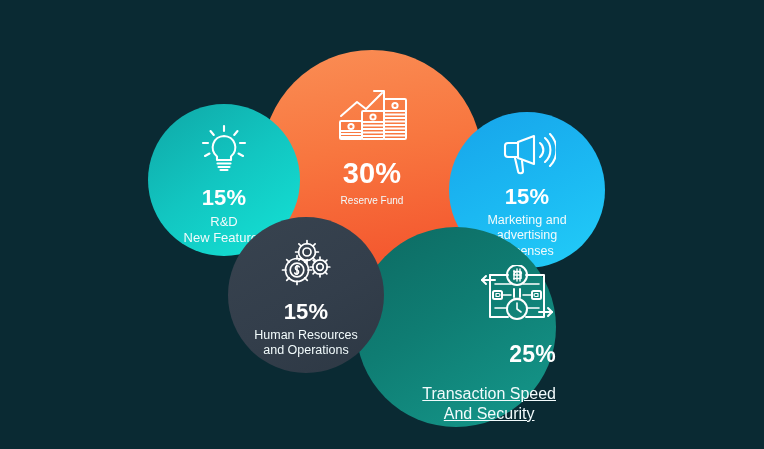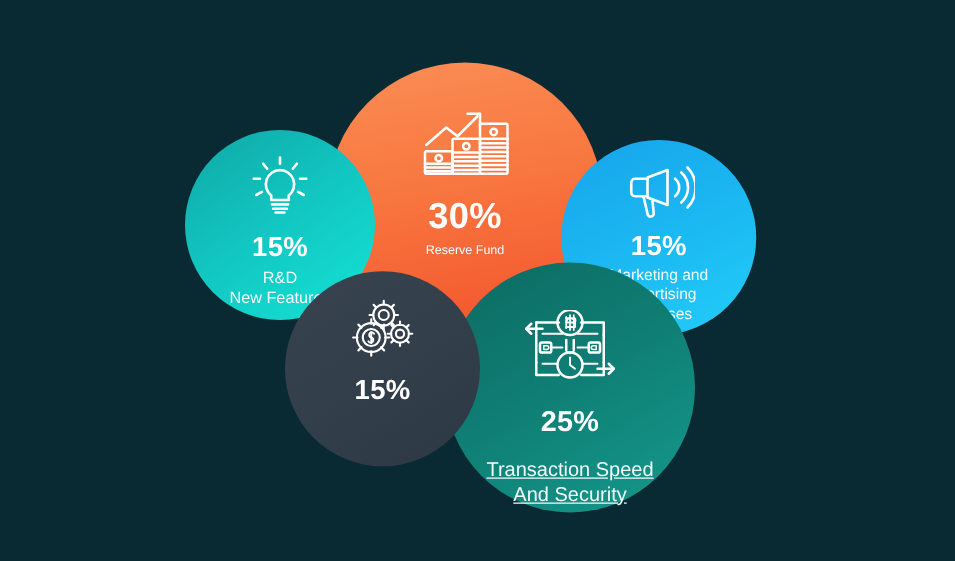--- a/index.html
+++ b/index.html
@@ -68,25 +68,26 @@
     width: 156px; height: 156px;
     background: linear-gradient(155deg, #17a4ea 0%, #1bb8f2 50%, #22cdf8 100%);
     z-index: 2;
     padding-top: 19px;
   }
   #b-marketing .pct { font-size: 22px; margin-top: 7px; }
   #b-marketing .label { font-size: 12.5px; margin-top: 3px; }
 
   
   #b-transaction {
-    left: 356px; top: 210px;
+    left: 356px; top: 227px;
     width: 200px; height: 200px;
     background: linear-gradient(150deg, #0d6a62 0%, #0f7d73 45%, #15998c 100%);
     z-index: 3;
     padding-top: 38px;
+    align-items: flex-end;
   }
   #b-transaction .pct { font-size: 23px; margin-top: 14px; }
   #b-transaction .label { font-size: 16px; margin-top: 16px; text-decoration: underline; }
 
   
   #b-rd {
     left: 148px; top: 104px;
     width: 152px; height: 152px;
     background: linear-gradient(145deg, #0fa7a6 0%, #12c6c1 48%, #14e3d6 100%);
     z-index: 4;
@@ -261,15 +262,17 @@
 
         <g>
           <circle cx="43" cy="28" r="7.2"></circle>
           <circle cx="43" cy="28" r="3.3"></circle>
           <path d="M43 18.2 L43 21 M43 35 L43 37.8 M33.2 28 L36 28 M50 28 L52.8 28
                    M36.1 21.1 L38 23 M48 33 L49.9 34.9 M49.9 21.1 L48 23 M38 33 L36.1 34.9"></path>
         </g>
       </svg>
     </span>
     <span class="pct">15%</span>
+    <span class="label">Human Resources
+and Operations</span>
   </div>
 
 </div>
 
 </body></html>

